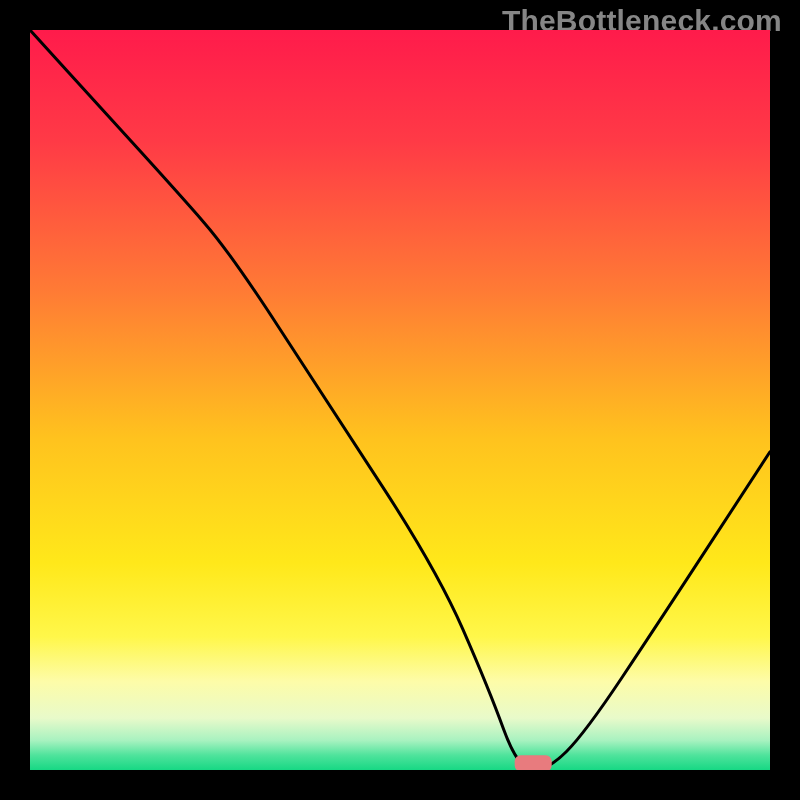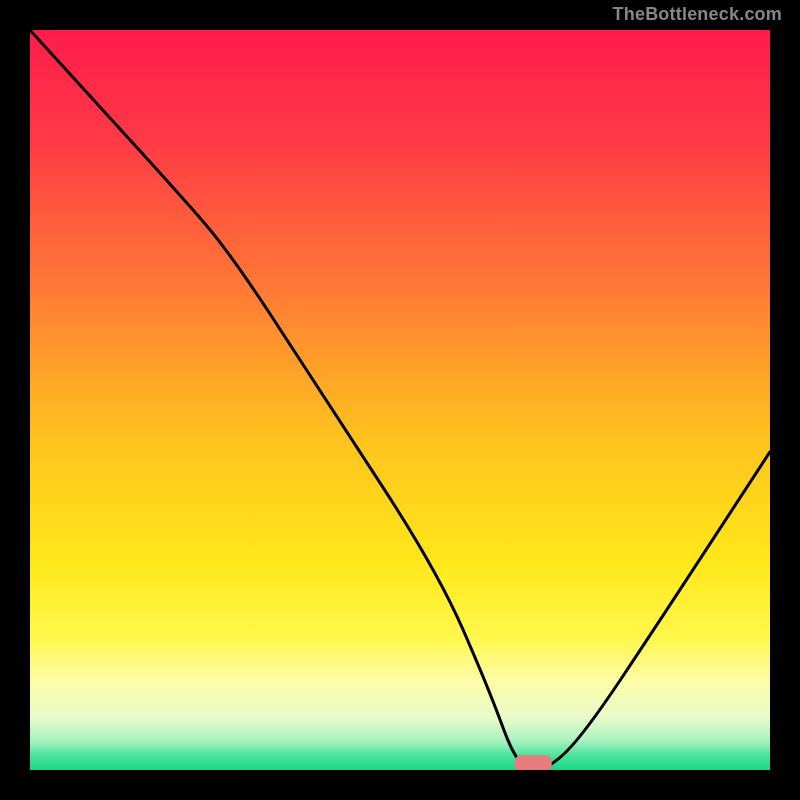--- a/index.html
+++ b/index.html
@@ -16,21 +16,21 @@
     top: 0;
     width: 800px;
     height: 800px;
     background: #000;
   }
   .watermark {
     position: absolute;
     top: 4px;
     right: 18px;
     font-family: Arial, Helvetica, sans-serif;
-    font-size: 18px;
+    font-size: 30px;
     font-weight: 600;
     color: #868686;
     letter-spacing: 0.2px;
     margin-left: 9px;
   }
   svg.plot {
     position: absolute;
     left: 30px;
     top: 30px;
     width: 740px;

